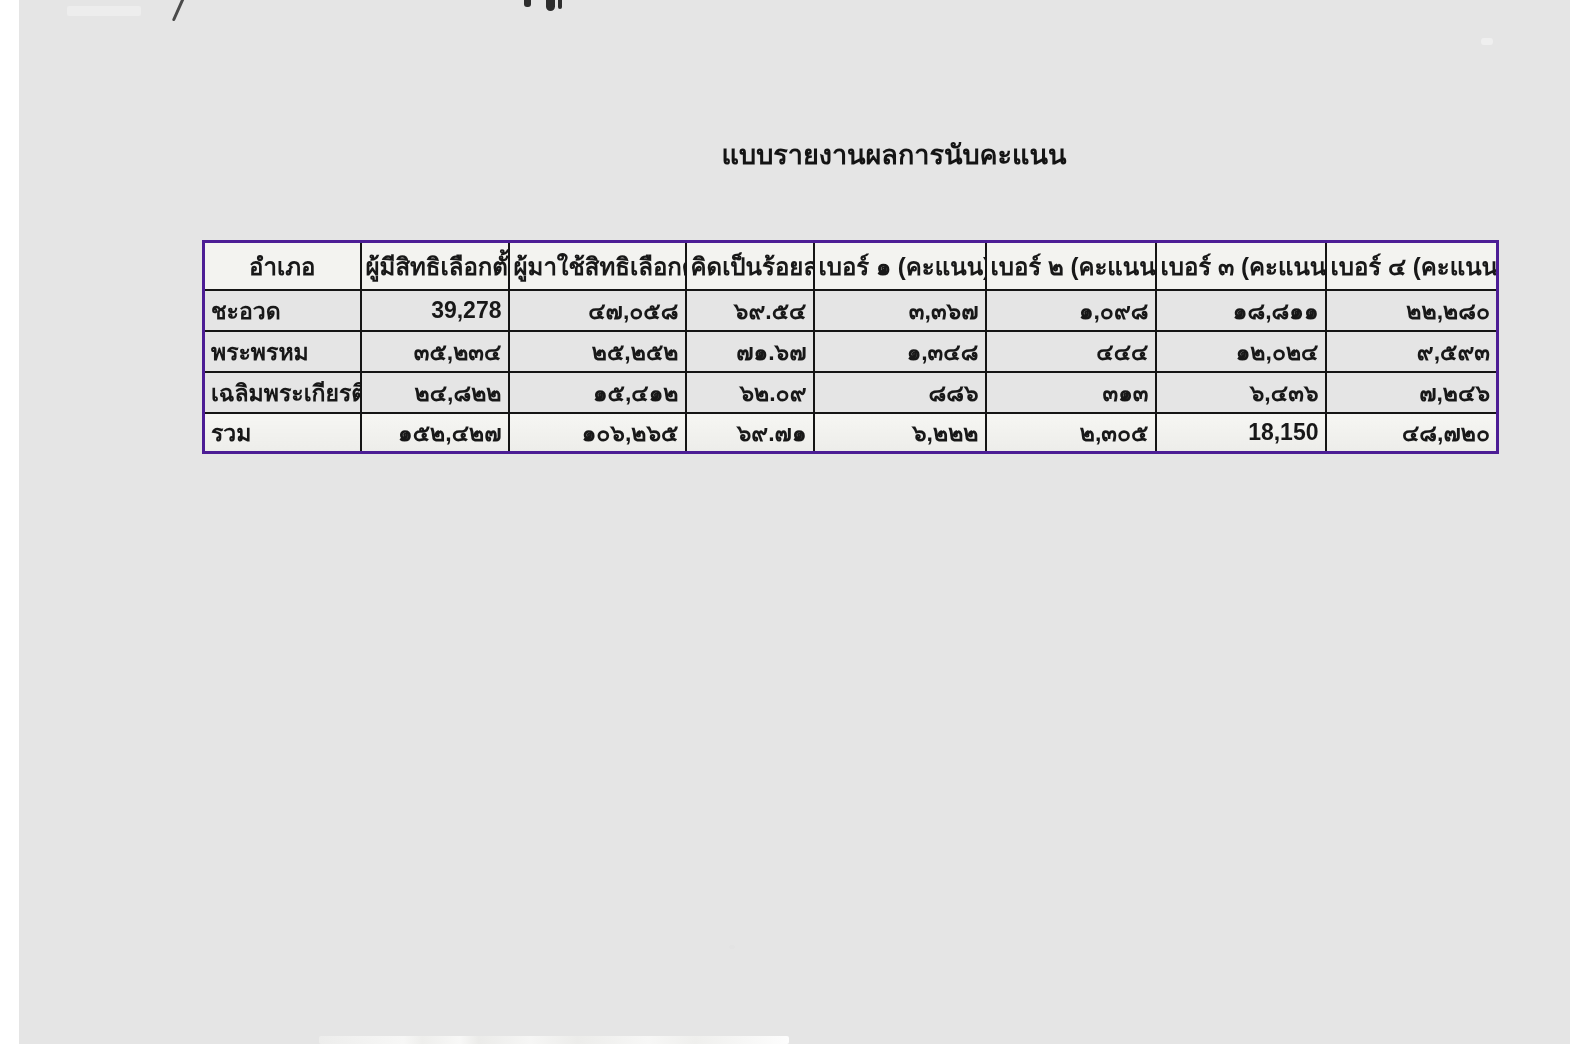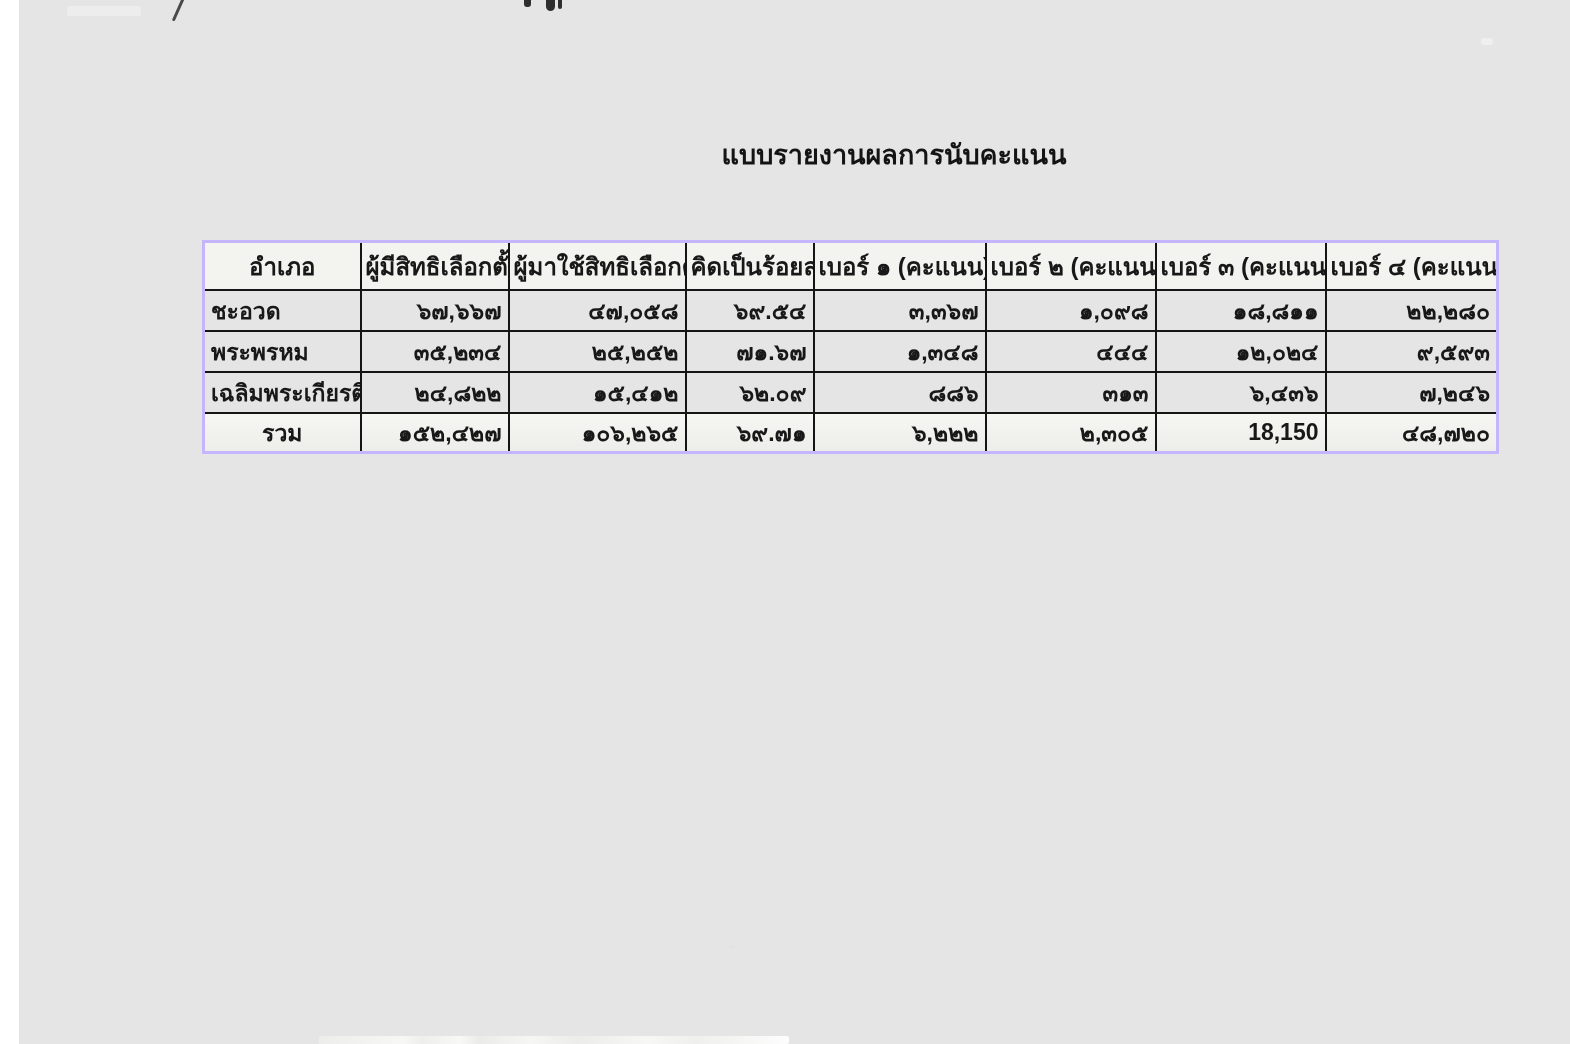--- a/index.html
+++ b/index.html
@@ -40,37 +40,37 @@
     border-collapse: collapse;
     table-layout: fixed;
     font-weight: bold;
     color: #181818;
   }
   table.results th, table.results td {
     border: 2px solid #151515;
     overflow: hidden;
     white-space: nowrap;
   }
-  table.results { border: 3px solid #c4b5fd; }
+  table.results { border: 3px solid #4c1d95; }
   table.results th {
     height: 46px;
     font-size: 24px;
     font-weight: bold;
     text-align: center;
     background: #f3f3f0;
     padding: 0 4px;
   }
   table.results td {
     height: 39px;
     font-size: 23px;
     padding: 0 6px;
   }
   td.c-left   { text-align: left;  padding-left: 10px; }
   td.c-right  { text-align: right; padding-right: 16px; }
-  td.c-center { text-align: center; }
+  td.c-center { }
   tr.total td { background: linear-gradient(180deg, #f6f6f3 0%, #ededea 100%); height: 37px; }
 
   
   .artifact { position: absolute; pointer-events: none; }
   .smudge-topleft {
     left: 48px; top: 6px; width: 74px; height: 10px;
     background: #ededed; border-radius: 2px;
   }
   .pen-slash {
     left: 158px; top: -4px; width: 3px; height: 26px;
@@ -143,21 +143,21 @@
           <th>คิดเป็นร้อยละ</th>
           <th>เบอร์ ๑ (คะแนน)</th>
           <th>เบอร์ ๒ (คะแนน)</th>
           <th>เบอร์ ๓ (คะแนน)</th>
           <th>เบอร์ ๔ (คะแนน)</th>
         </tr>
     </thead>
     <tbody>
         <tr>
           <td class="c-left">ชะอวด</td>
-          <td class="c-right">๖๗,๖๖๗</td>
+          <td class="c-right">39,278</td>
           <td class="c-right">๔๗,๐๕๘</td>
           <td class="c-right">๖๙.๕๔</td>
           <td class="c-right">๓,๓๖๗</td>
           <td class="c-right">๑,๐๙๘</td>
           <td class="c-right">๑๘,๘๑๑</td>
           <td class="c-right">๒๒,๒๘๐</td>
         </tr>
         <tr>
           <td class="c-left">พระพรหม</td>
           <td class="c-right">๓๕,๒๓๔</td>

